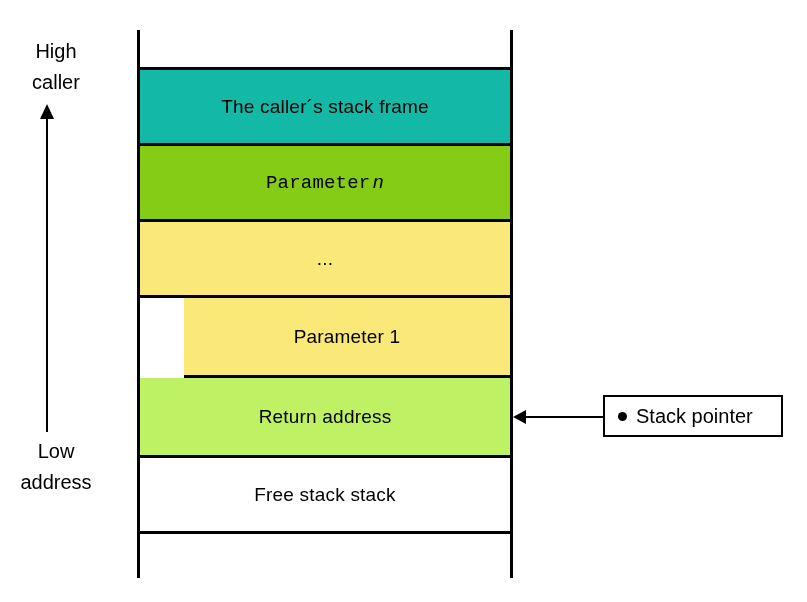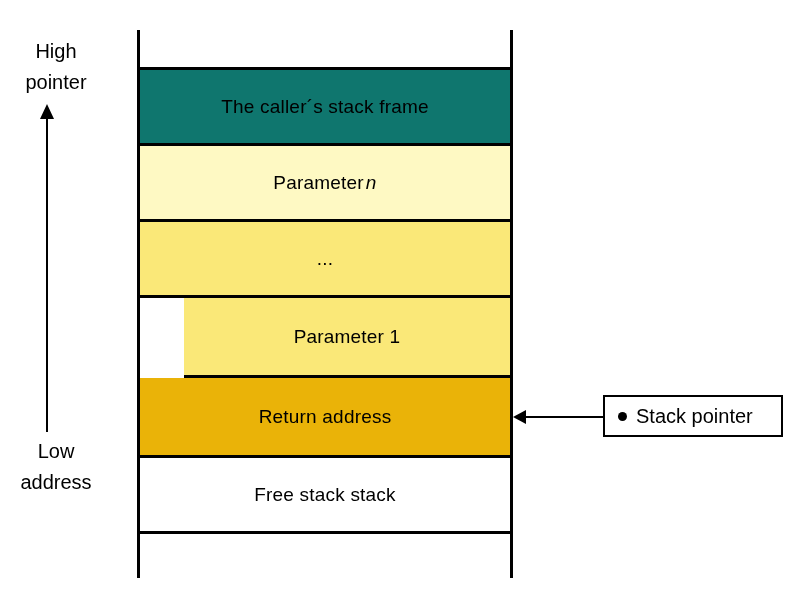--- a/index.html
+++ b/index.html
@@ -123,46 +123,46 @@
     margin-right: 9px;
     flex: 0 0 auto;
   }
 </style>
 </head>
 <body>
 
 <div class="canvas">
 
   <div class="side-label high">High
-pointer</div>
+caller</div>
 
   <div class="up-arrow-head"></div>
   <div class="up-arrow-line"></div>
 
   <div class="side-label low">Low
 address</div>
 
   <div class="rail left"></div>
   <div class="rail right"></div>
 
   <div class="cells">
-    <div class="cell" style="background: #0f766e;">
+    <div class="cell" style="background: #14b8a6;">
       <span>The caller´s stack frame</span>
     </div>
-    <div class="cell" style="background: #fef9c3;">
+    <div class="cell" style="background: #84cc16; font-family: Liberation Mono, monospace;">
       <span>Parameter </span>
         <i>n</i>
     </div>
     <div class="cell" style="background: rgb(250, 232, 120);">
       <span>...</span>
     </div>
     <div class="cell tall" style="background: rgb(250, 232, 120); margin-left: 44px;">
       <span>Parameter 1</span>
     </div>
-    <div class="cell tall" style="background: #eab308;">
+    <div class="cell tall" style="background: #bef264;">
       <span>Return address</span>
     </div>
     <div class="cell" style="background: rgb(255, 255, 255);">
       <span>Free stack stack</span>
     </div>
   </div>
 
   <div class="sp-arrow-head"></div>
   <div class="sp-arrow-line"></div>
   <div class="sp-box">

